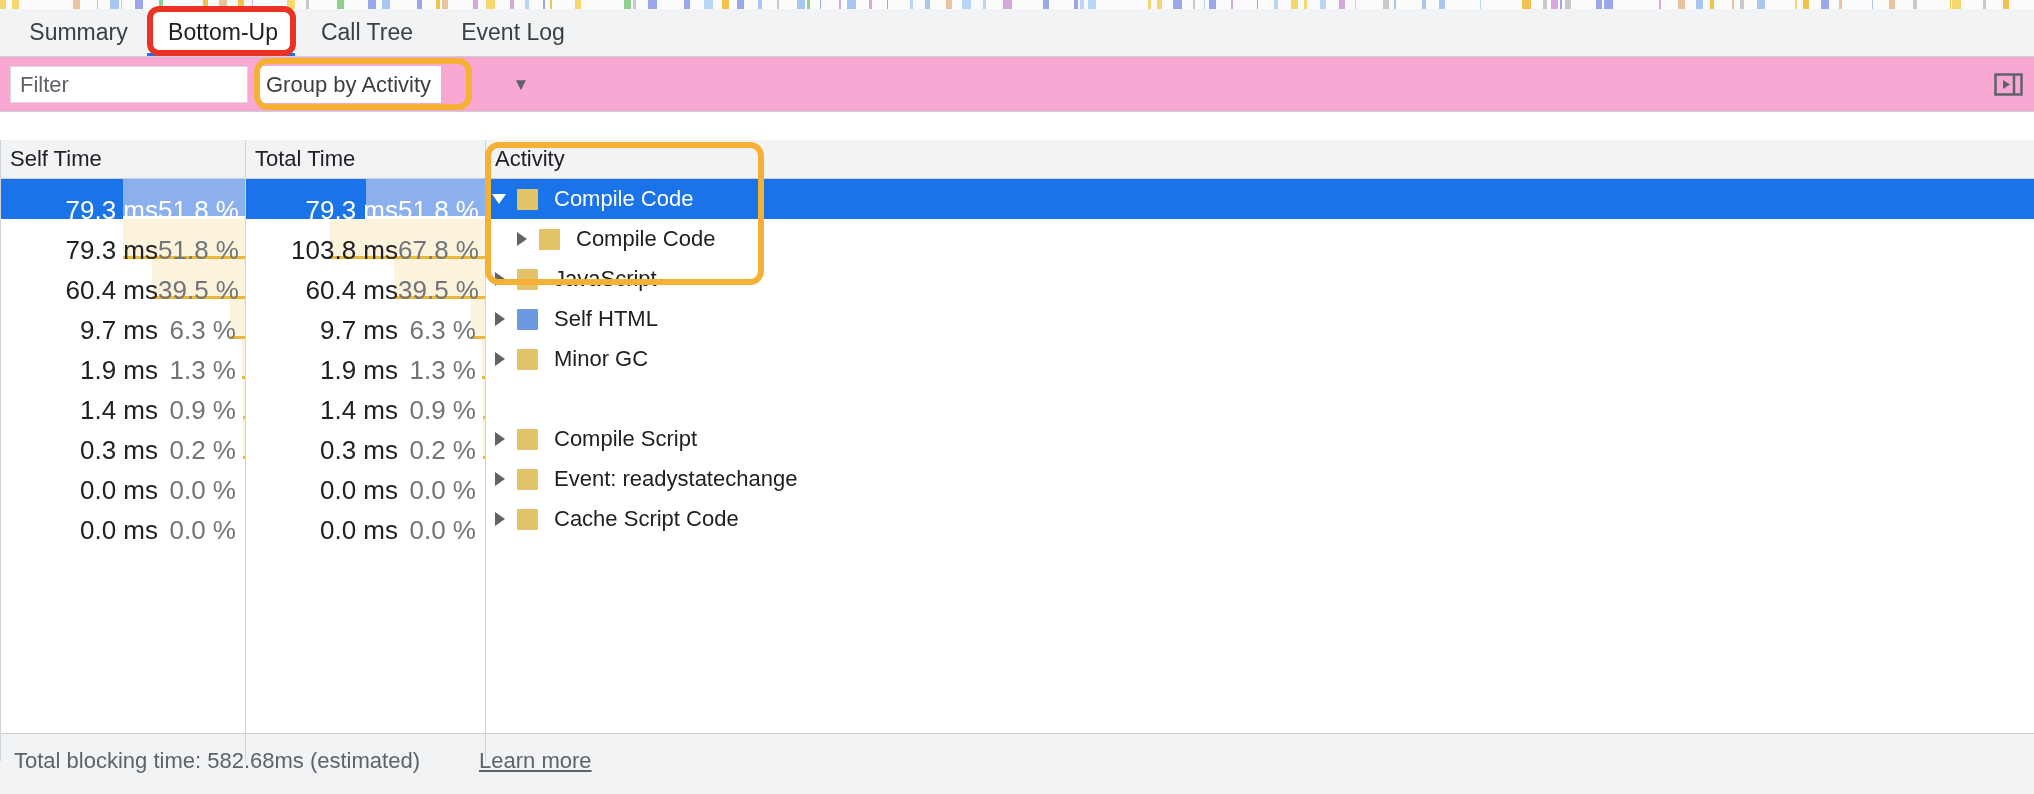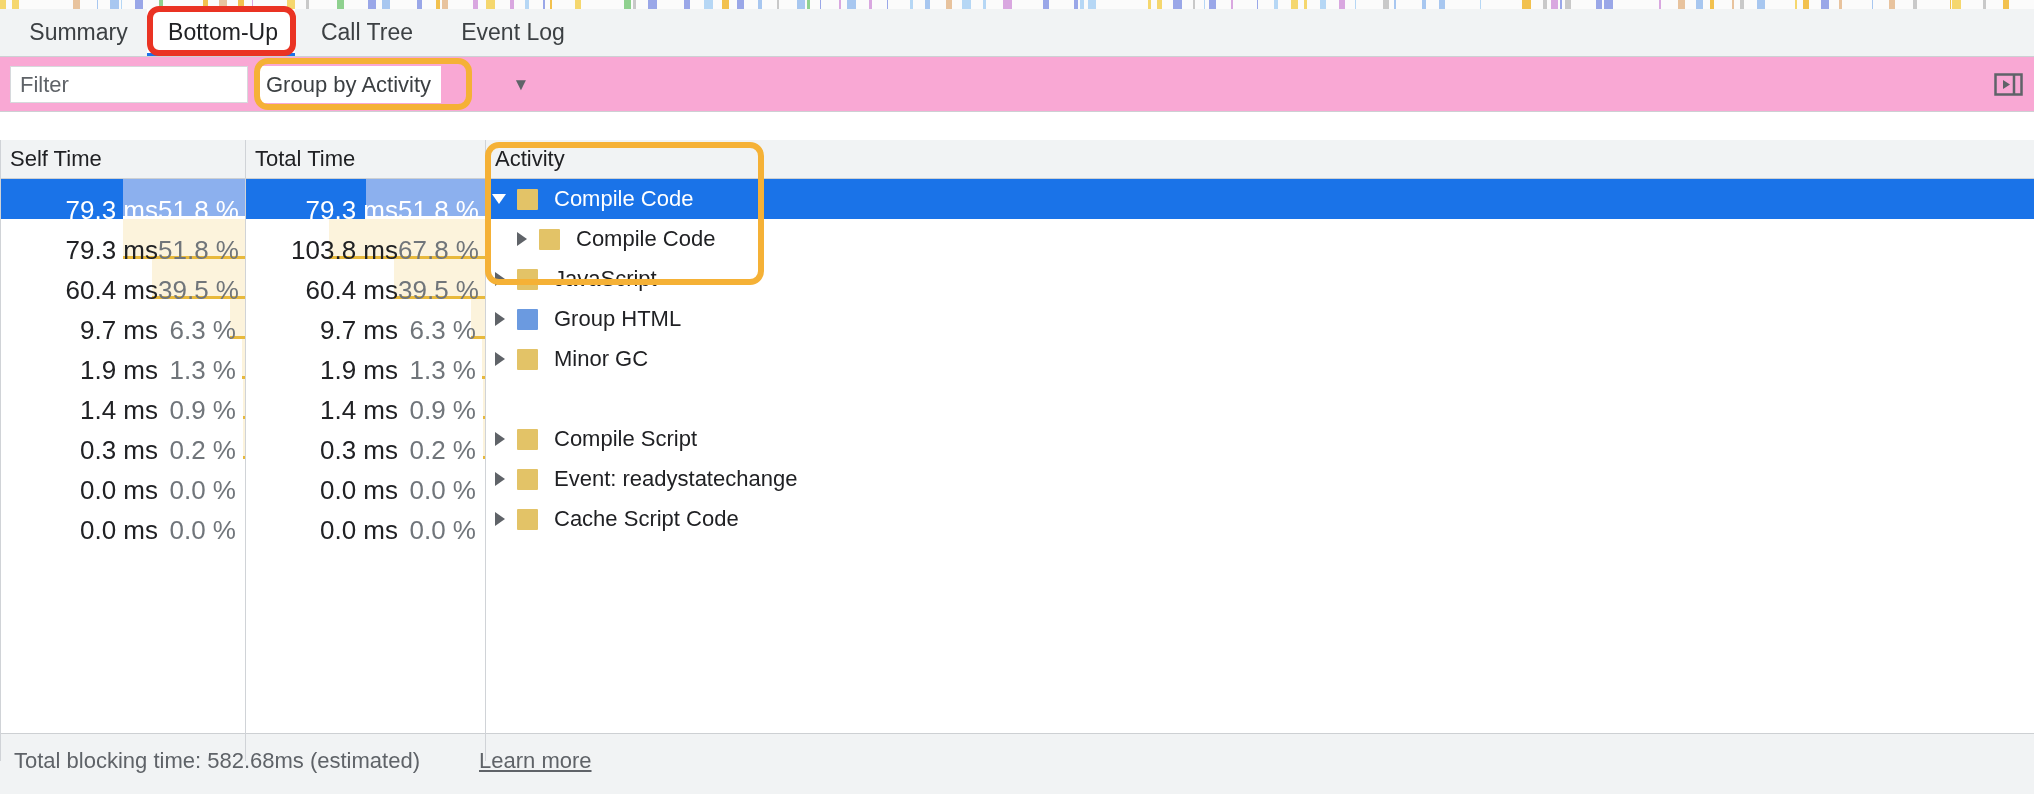--- a/index.html
+++ b/index.html
@@ -477,21 +477,21 @@
           <div class="bar" style="width: 14.805px;"></div>
           <div class="num-text"><span class="ms">9.7 ms</span><span class="pct">6.3 %</span></div>
         </div>
         <div class="cell-num" style="left: 245px; width: 240px;">
           <div class="bar" style="width: 14.49px;"></div>
           <div class="num-text"><span class="ms">9.7 ms</span><span class="pct">6.3 %</span></div>
         </div>
         <div class="cell-activity" style="left: 491px; width: 1543px;">
           <span class="tri collapsed"></span>
           <span class="swatch" style="background: rgb(107, 154, 224);"></span>
-          <span class="act-label">Group HTML</span>
+          <span class="act-label">Self HTML</span>
         </div>
       </div>
       <div class="row">
         <div class="cell-num" style="left: 0px; width: 245px;">
           <div class="bar" style="width: 3.055px;"></div>
           <div class="num-text"><span class="ms">1.9 ms</span><span class="pct">1.3 %</span></div>
         </div>
         <div class="cell-num" style="left: 245px; width: 240px;">
           <div class="bar" style="width: 2.99px;"></div>
           <div class="num-text"><span class="ms">1.9 ms</span><span class="pct">1.3 %</span></div>

